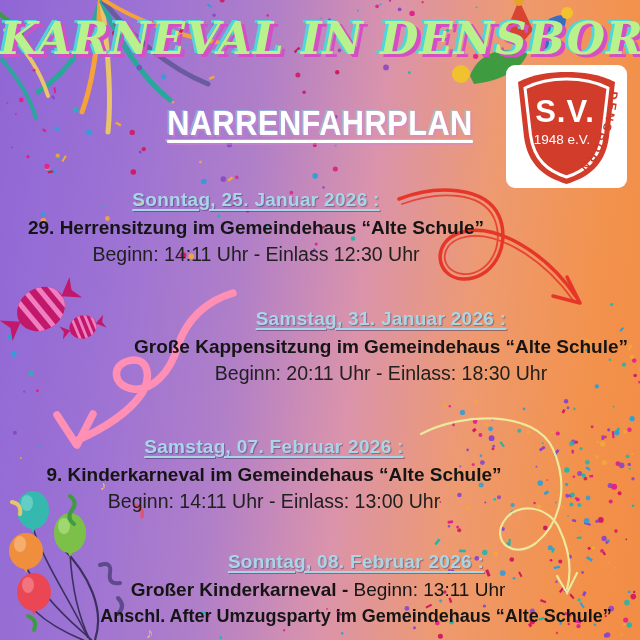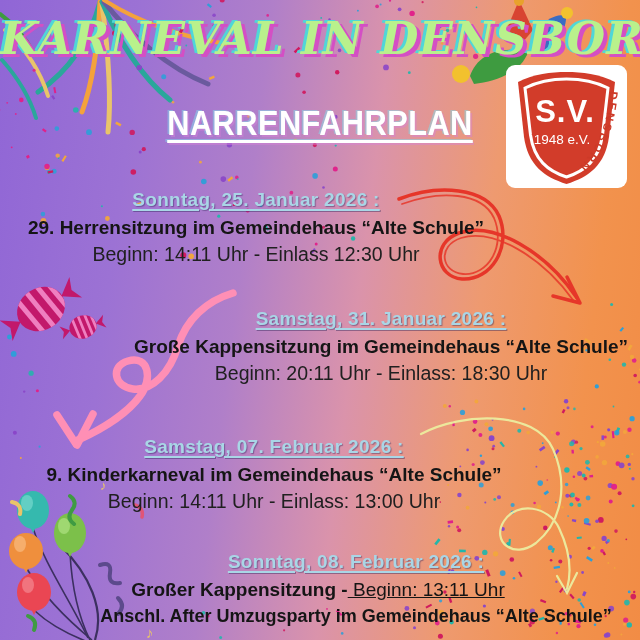--- a/index.html
+++ b/index.html
@@ -28,21 +28,21 @@
     text-decoration:underline;text-decoration-thickness:2px;text-underline-offset:3px;
     text-shadow:1px 1px 1px rgba(50,40,90,.45);margin-bottom:4px;white-space:nowrap;
   }
   .etitle{font-size:19px;font-weight:bold;color:#151515;line-height:26px;white-space:nowrap;}
   .etime{font-size:19.5px;font-weight:400;color:#202020;line-height:26px;white-space:nowrap;}
   .ev1{top:189px;transform:translateX(-64px);}
   .ev2{top:308px;transform:translateX(61px);}
   .ev3{top:436px;transform:translateX(-46px);}
   .ev4{top:551px;transform:translateX(36px);}
   .ev4 .mixed{position:relative;left:-38px;}
-  .ev4 .mixed .reg{font-weight:400;text-decoration:underline;}
+  .ev4 .mixed .reg{font-weight:400;}
   .ev4 .last{font-size:18px;}
 </style>
 </head>
 <body>
 
 <div class="poster">
 
   <svg width="640" height="640" viewBox="0 0 640 640">
     <defs>
       <clipPath id="candyclip">
@@ -499,17 +499,17 @@
   </div>
 
   <div class="event ev3">
     <div class="date">Samstag, 07. Februar 2026 :</div>
     <div class="etitle">9. Kinderkarneval im Gemeindehaus “Alte Schule”</div>
     <div class="etime">Beginn: 14:11 Uhr - Einlass: 13:00 Uhr</div>
   </div>
 
   <div class="event ev4">
     <div class="date">Sonntag, 08. Februar 2026 :</div>
-    <div class="etitle mixed"><span class="b">Großer Kappensitzung -</span><span class="reg"> Beginn: 13:11 Uhr</span></div>
+    <div class="etitle mixed"><span class="b">Großer Kinderkarneval -</span><span class="reg"> Beginn: 13:11 Uhr</span></div>
     <div class="etitle last">Anschl. After Umzugsparty im Gemeindehaus “Alte Schule”</div>
   </div>
 
 </div>
 
 </body></html>

